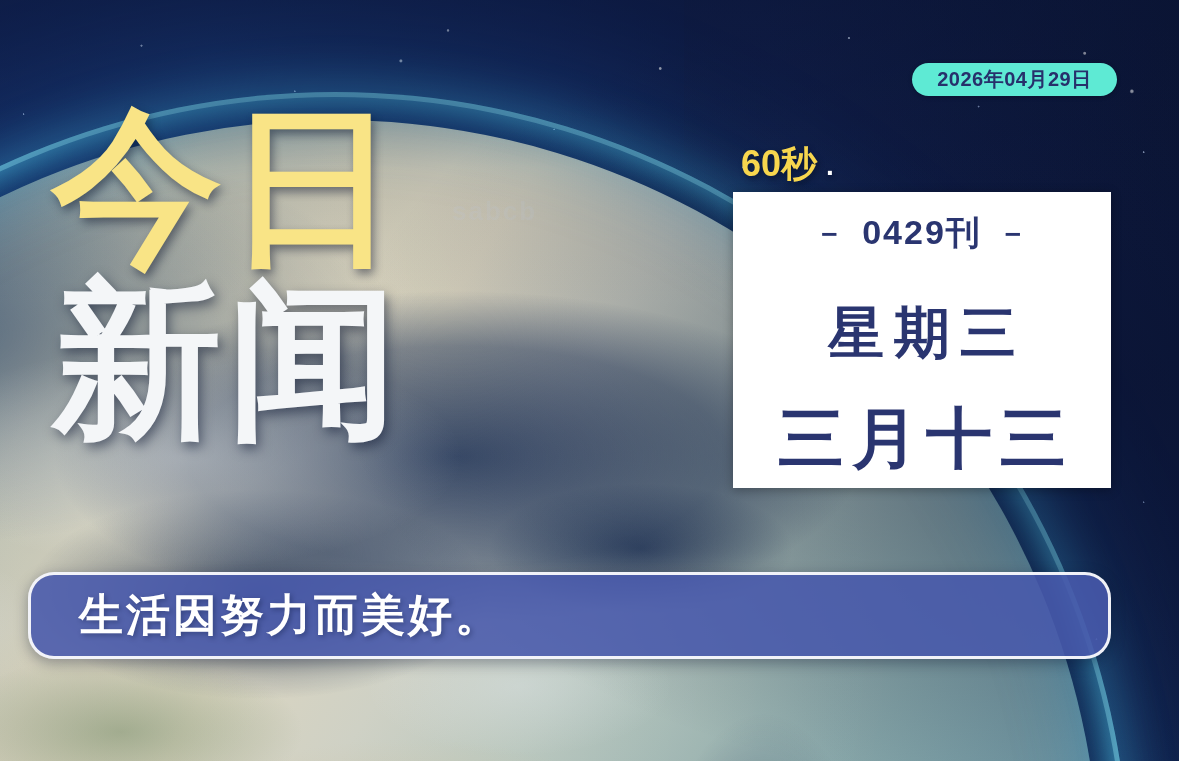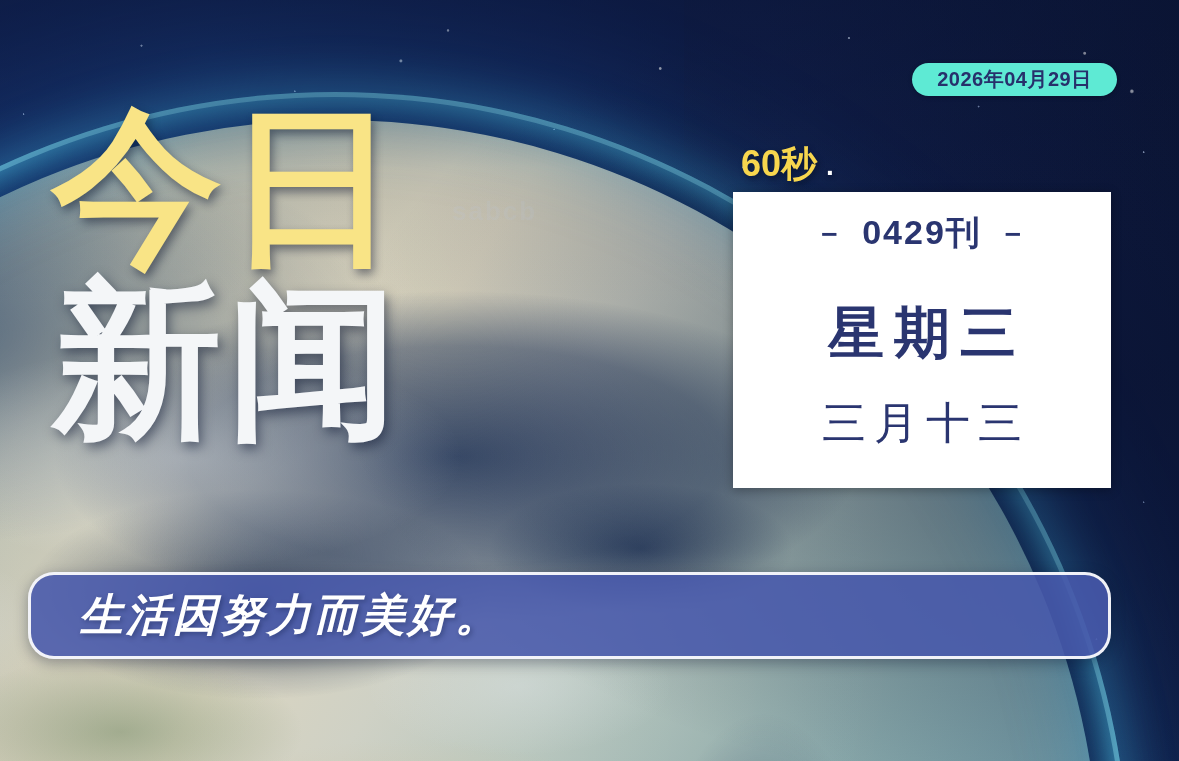--- a/index.html
+++ b/index.html
@@ -224,39 +224,38 @@
     display:flex;align-items:center;gap:16px;
   }
   .issue .dash{font-size:30px;font-weight:700;}
   .weekday{
     margin-top:40px;
     font-size:56px;font-weight:700;letter-spacing:10px;
     text-indent:10px;
   }
   .lunar{
     margin-top:22px;
-    font-size:44px;font-weight:400;letter-spacing:8px;
+    font-size:66px;font-weight:700;letter-spacing:8px;
     text-indent:8px;
   }
 
   
   .banner{
     position:absolute;left:28px;top:572px;
     width:1083px;height:87px;
     background:rgba(72,89,172,.88);
     border:3px solid rgba(255,255,255,.92);
     border-radius:26px;
     display:flex;align-items:center;
     padding-left:48px;
     box-shadow:0 4px 14px rgba(6,14,40,.35);
   }
   .banner-text{
     color:#ffffff;
     font-size:44px;font-weight:700;letter-spacing:3px;
-    font-style:italic;
     text-shadow:2px 2px 5px rgba(10,20,55,.35);
     white-space:nowrap;
   }
 </style>
 </head>
 <body>
 
 <div class="poster">
 
   <div class="space"></div>

